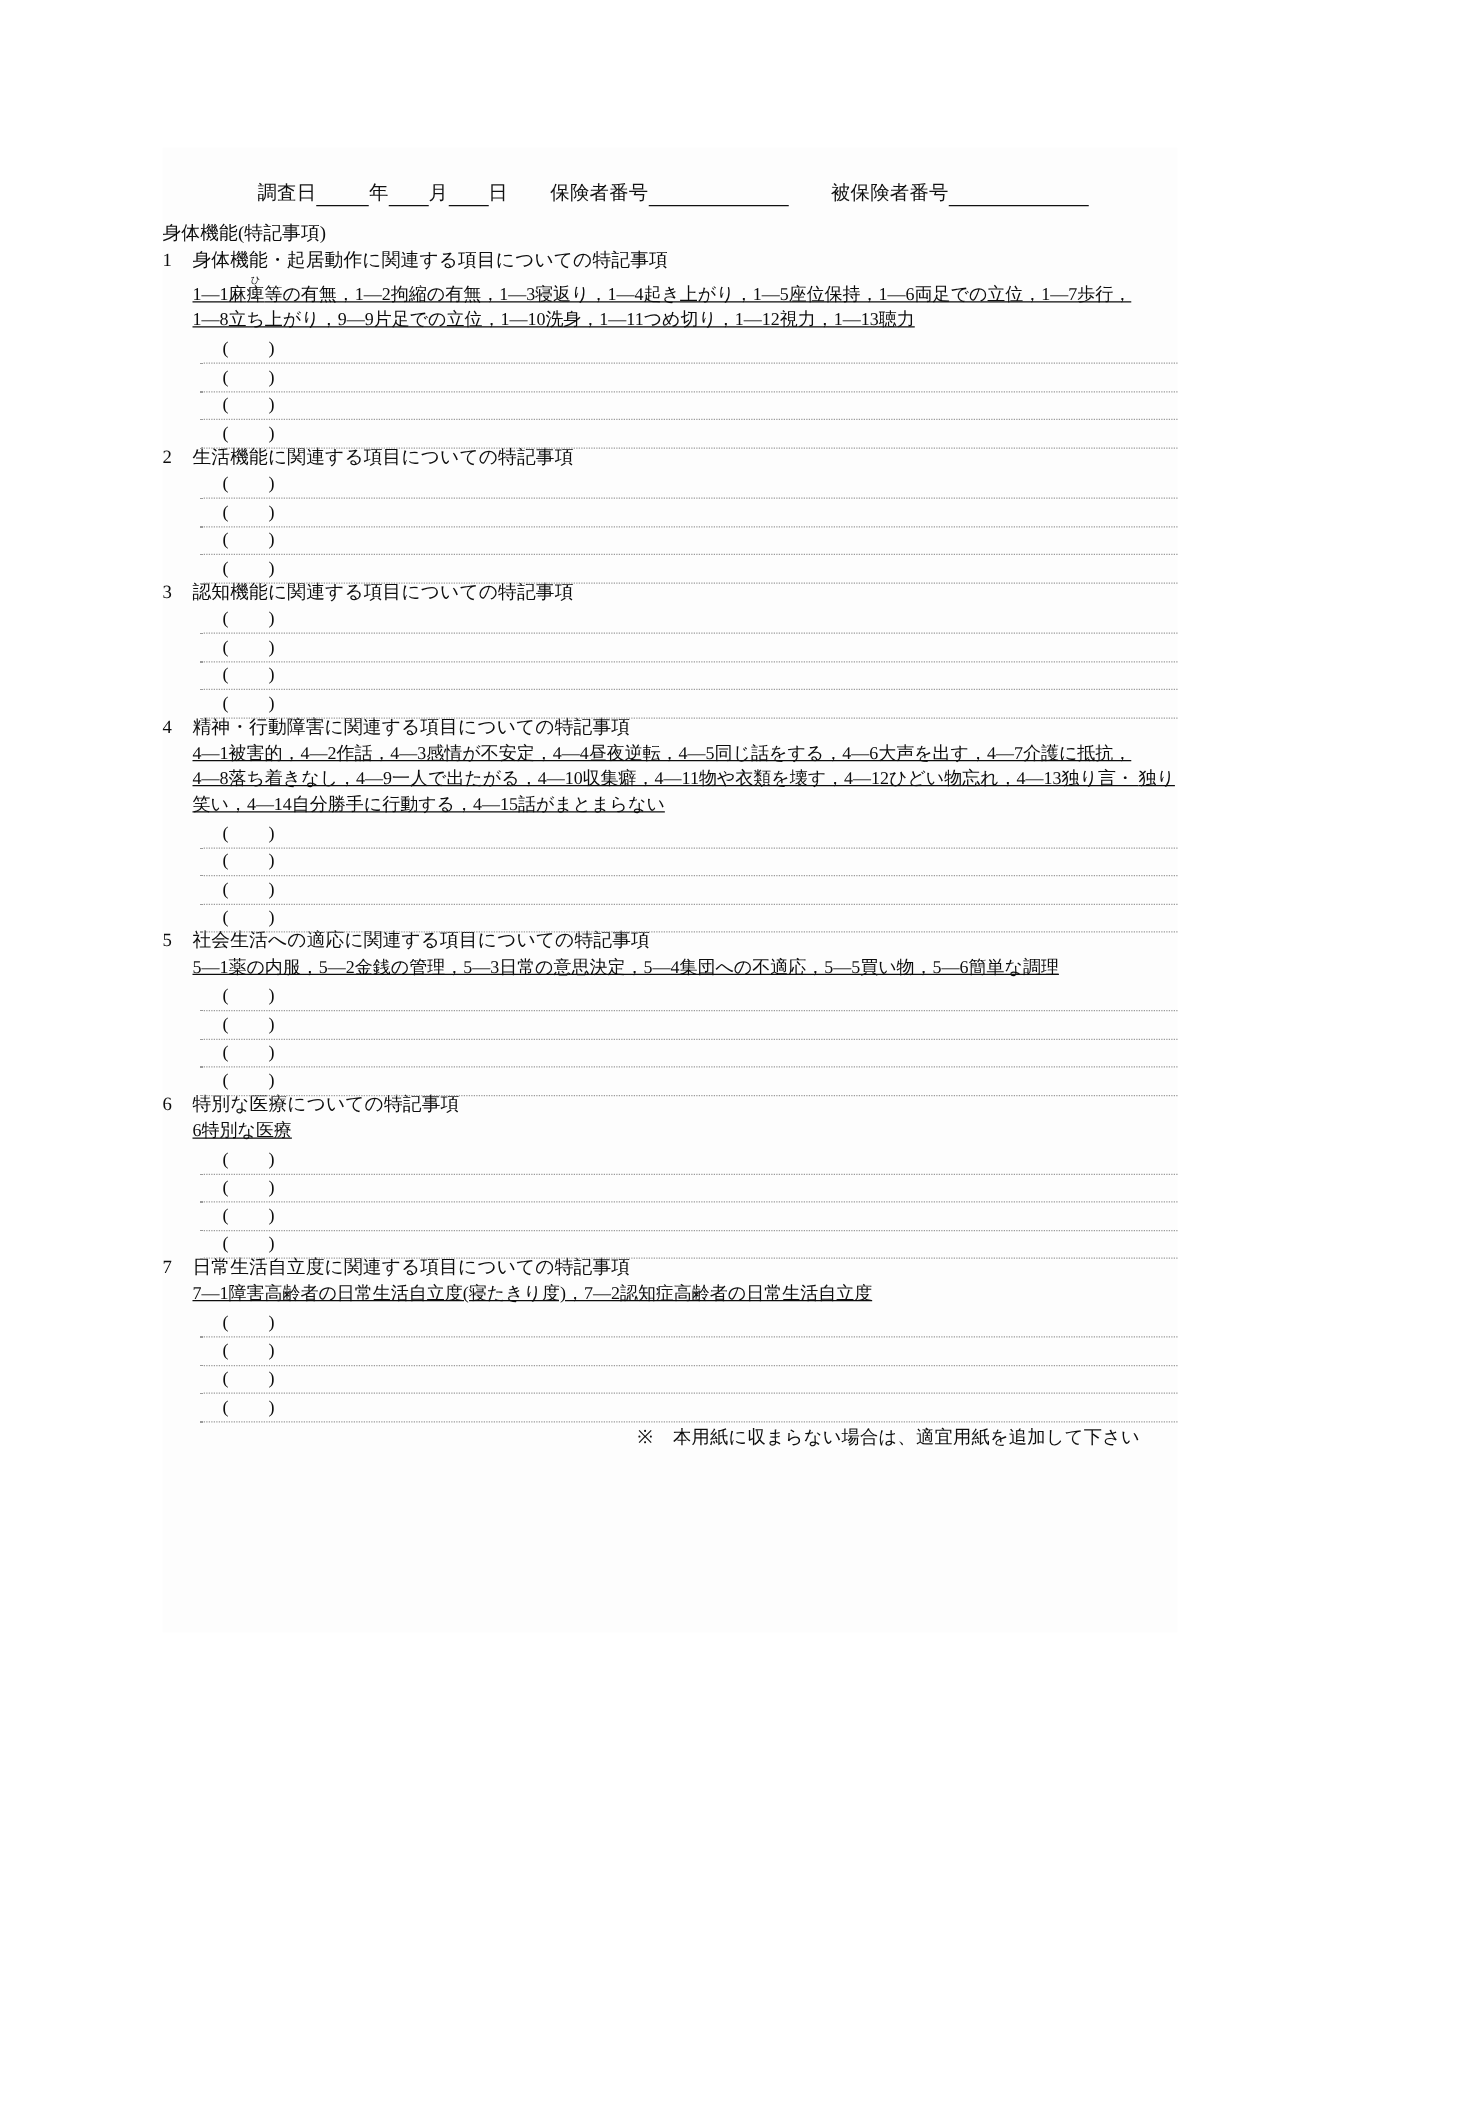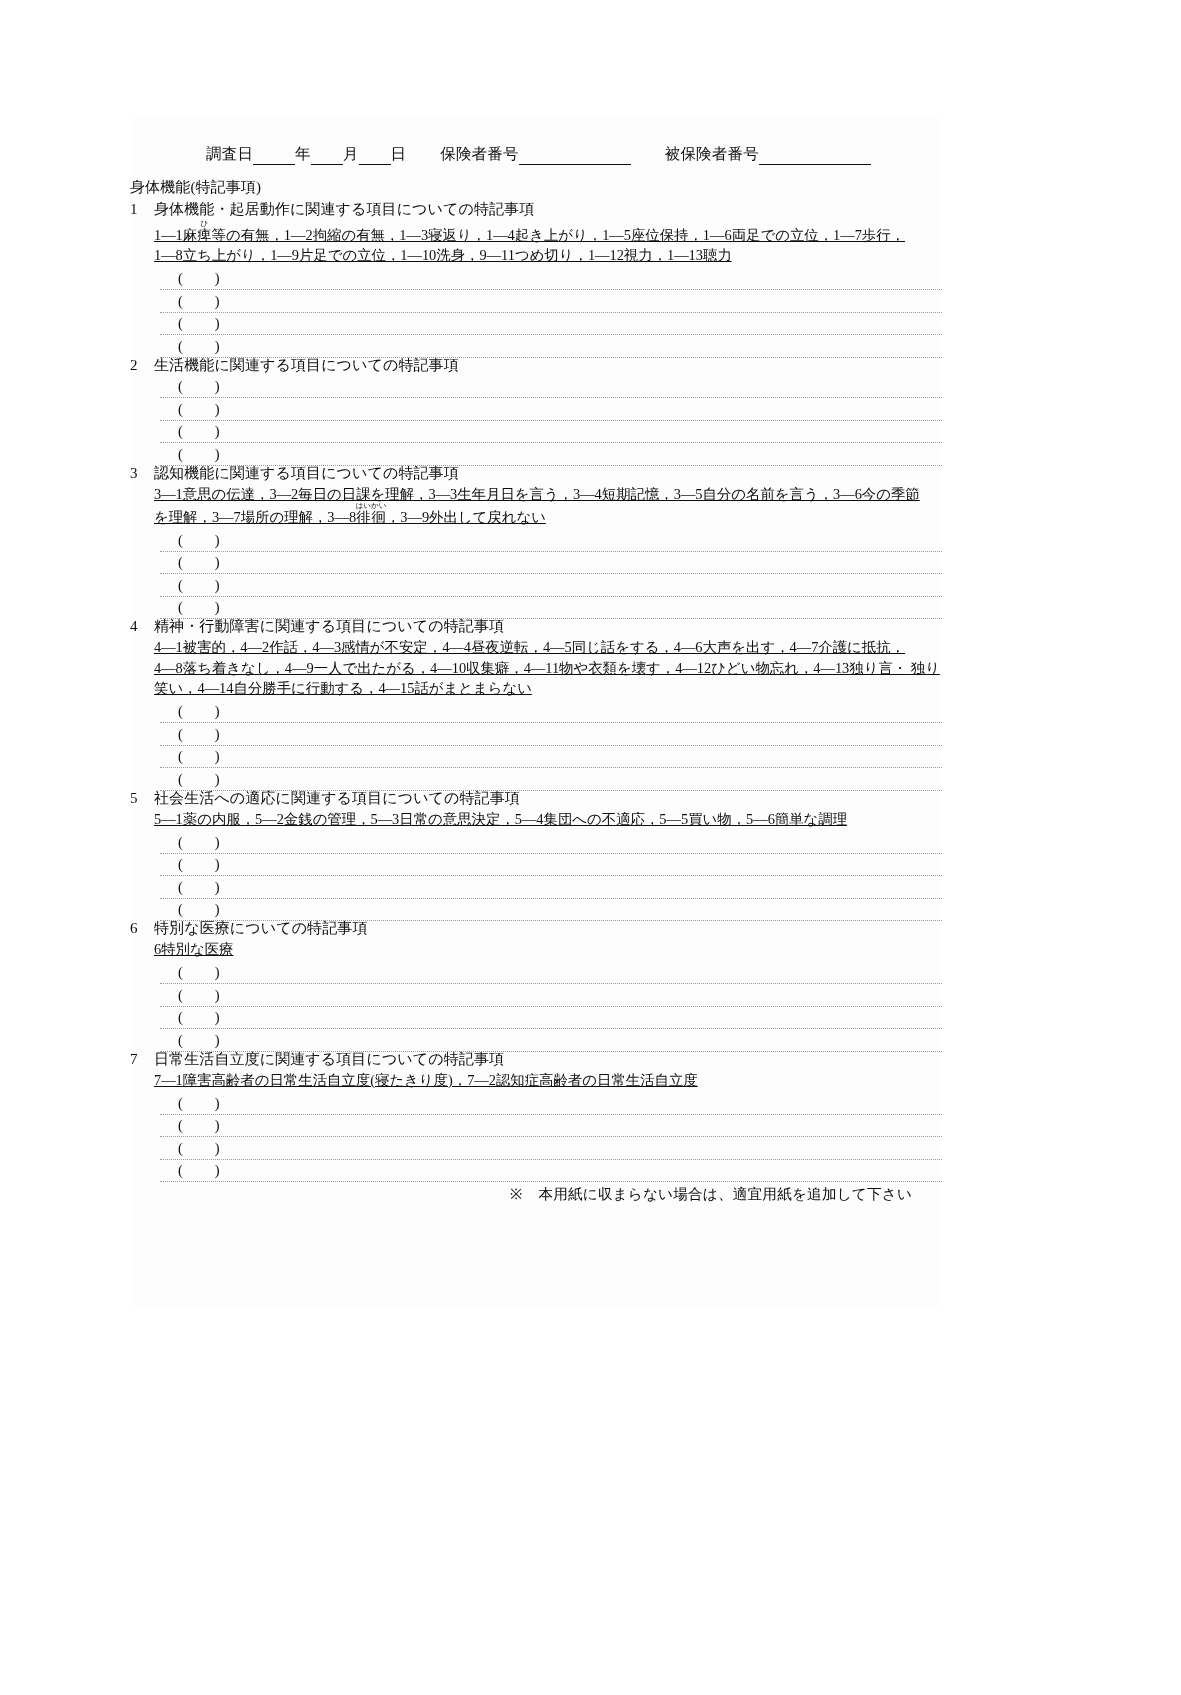--- a/index.html
+++ b/index.html
@@ -140,21 +140,21 @@
 
       <div class="doc-title">身体機能(特記事項)</div>
 
       <div class="section">
         <div class="sec-head">
           <span class="sec-num">1</span>
           <span class="sec-title">身体機能・起居動作に関連する項目についての特記事項</span>
         </div>
         <div class="sec-items-indent">
           <span>1―1麻</span><ruby><span>痺</span><rt>ひ</rt></ruby><span>等の有無，1―2拘縮の有無，1―3寝返り，1―4起き上がり，1―5座位保持，1―6両足での立位，1―7歩行，</span><br>
-          <span>1―8立ち上がり，1―9片足での立位，1―10洗身，9―11つめ切り，1―12視力，1―13聴力</span>
+          <span>1―8立ち上がり，9―9片足での立位，1―10洗身，1―11つめ切り，1―12視力，1―13聴力</span>
         </div>
         <div class="blank-rows">
           <div class="blank-row">
               <span class="paren">(　　)</span>
             </div>
           <div class="blank-row">
               <span class="paren">(　　)</span>
             </div>
           <div class="blank-row">
               <span class="paren">(　　)</span>
@@ -183,24 +183,20 @@
           <div class="blank-row">
               <span class="paren">(　　)</span>
             </div>
         </div>
       </div>
 
       <div class="section">
         <div class="sec-head">
           <span class="sec-num">3</span>
           <span class="sec-title">認知機能に関連する項目についての特記事項</span>
-        </div>
-        <div class="sec-items-indent">
-          <span>3―1意思の伝達，3―2毎日の日課を理解，3―3生年月日を言う，3―4短期記憶，3―5自分の名前を言う，3―6今の季節</span><br>
-          <span class="hang"><span>を理解，3―7場所の理解，3―8</span><ruby><span>徘徊</span><rt>はいかい</rt></ruby><span>，3―9外出して戻れない</span></span>
         </div>
         <div class="blank-rows">
           <div class="blank-row">
               <span class="paren">(　　)</span>
             </div>
           <div class="blank-row">
               <span class="paren">(　　)</span>
             </div>
           <div class="blank-row">
               <span class="paren">(　　)</span>

